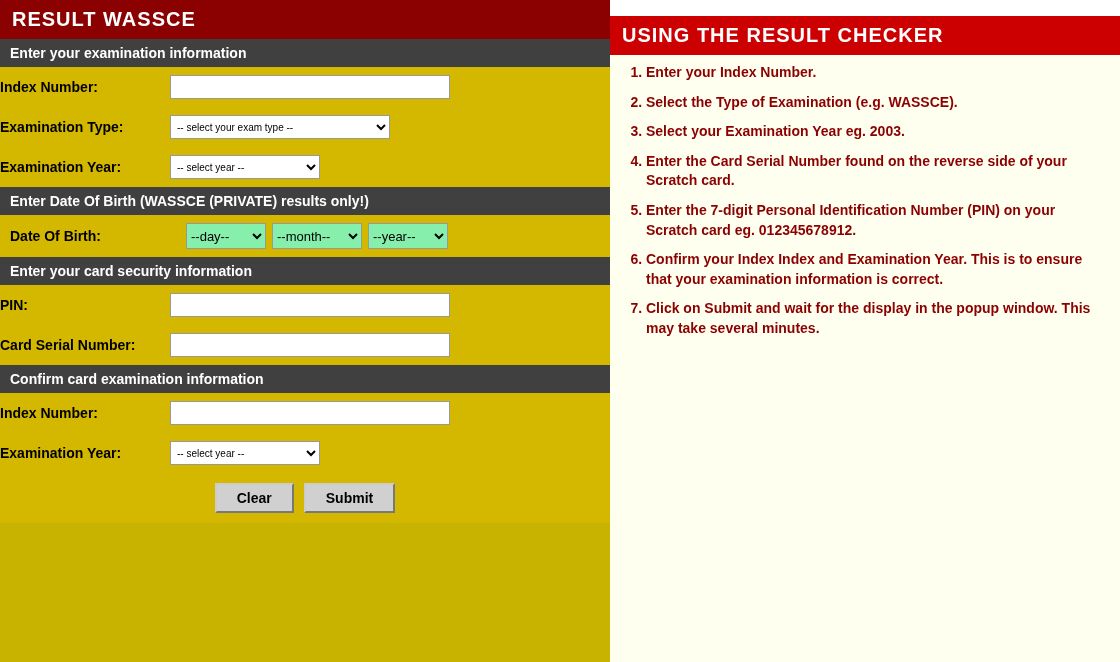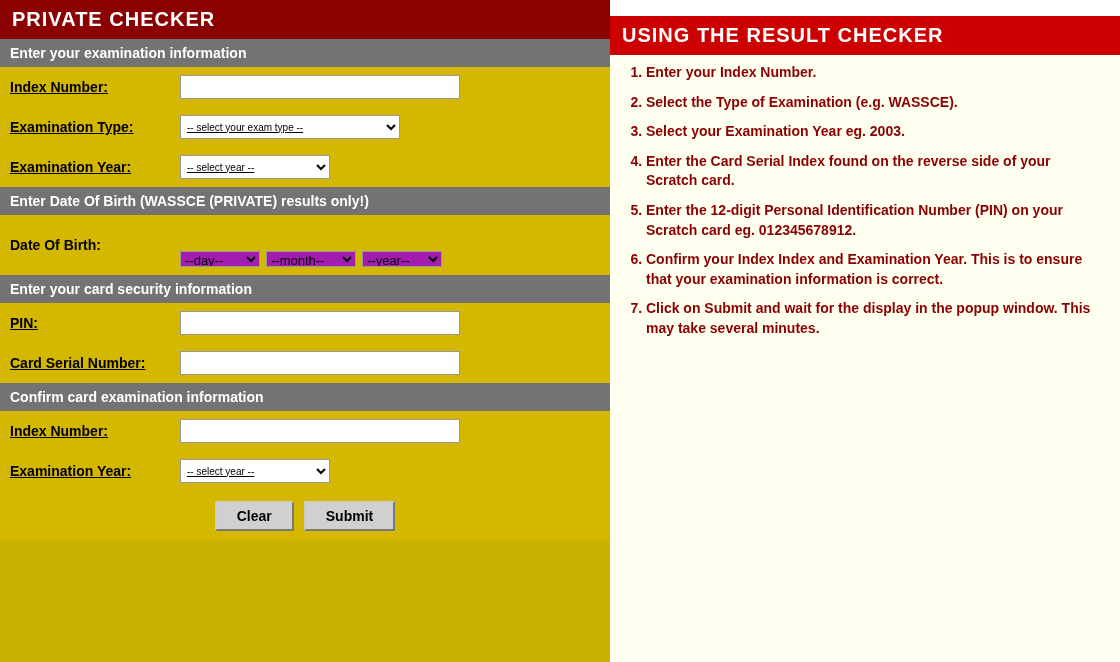--- a/index.html
+++ b/index.html
@@ -23,34 +23,33 @@
     .left-header {
       background: #8b0000;
       color: #fff;
       font-size: 20px;
       font-weight: bold;
       padding: 8px 12px;
       letter-spacing: 1px;
     }
 
     .section-header {
-      background: #737373;
+      background: #404040;
       color: #fff;
       font-size: 14px;
       font-weight: bold;
       padding: 6px 10px;
       margin-top: 0;
     }
 
     .form-row {
       display: flex;
       align-items: center;
-      padding: 8px 10px;
+      padding: 8px 0;
       background: #d4b800;
-      text-decoration: underline;
     }
 
     .form-row label {
       width: 170px;
       font-weight: bold;
       color: #000;
       font-size: 14px;
       flex-shrink: 0;
     }
 
@@ -67,43 +66,43 @@
       height: 24px;
       border: 1px solid #999;
       font-size: 10px;
       background: #fff;
       padding: 1px 2px;
     }
 
     .dob-row {
       display: flex;
       align-items: center;
+      gap: 6px;
       padding: 8px 10px;
       background: #d4b800;
     }
 
     .dob-row label {
       width: 170px;
       font-weight: bold;
       color: #000;
       font-size: 14px;
       flex-shrink: 0;
     }
 
     .dob-selects {
       display: flex;
       gap: 6px;
     }
 
     .dob-selects select {
-      height: 16px;
+      height: 26px;
       border: 1px solid #999;
       font-size: 13px;
-      background: #a21caf;
-      margin-top: 28px;
+      background: #86efac;
     }
 
     .button-row {
       display: flex;
       justify-content: center;
       gap: 10px;
       padding: 10px;
       background: #d4b800;
     }
 
@@ -150,21 +149,21 @@
       color: #8b0000;
       line-height: 1.4;
     }
   </style>
 </head>
 <body>
 
 <div class="left-panel">
 
   <div class="left-header">
-    <span>PRIVATE CHECKER</span>
+    <span>RESULT WASSCE</span>
   </div>
 
   <div class="section-header">
     <span>Enter your examination information</span>
   </div>
 
   <div class="form-row">
     <label>Index Number:</label>
     <input type="text" style="width: 280px;">
   </div>
@@ -247,20 +246,20 @@
 
   <div class="right-header">
     <span>USING THE RESULT CHECKER</span>
   </div>
 
   <div class="right-content">
     <ol>
       <li>Enter your Index Number.</li>
       <li>Select the Type of Examination (e.g. WASSCE).</li>
       <li>Select your Examination Year eg. 2003.</li>
-      <li>Enter the Card Serial Index found on the reverse side of your Scratch card.</li>
-      <li>Enter the 12-digit Personal Identification Number (PIN) on your Scratch card eg. 012345678912.</li>
+      <li>Enter the Card Serial Number found on the reverse side of your Scratch card.</li>
+      <li>Enter the 7-digit Personal Identification Number (PIN) on your Scratch card eg. 012345678912.</li>
       <li>Confirm your Index Index and Examination Year. This is to ensure that your examination information is correct.</li>
       <li>Click on Submit and wait for the display in the popup window. This may take several minutes.</li>
     </ol>
   </div>
 
 </div>
 
 </body></html>

